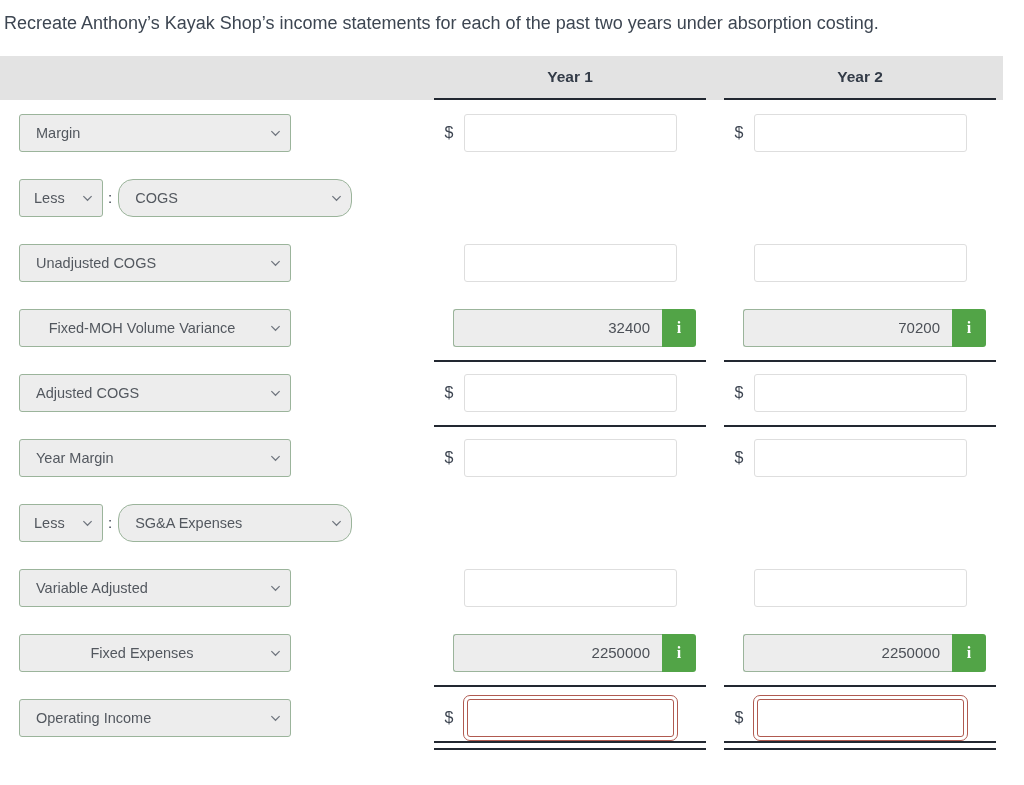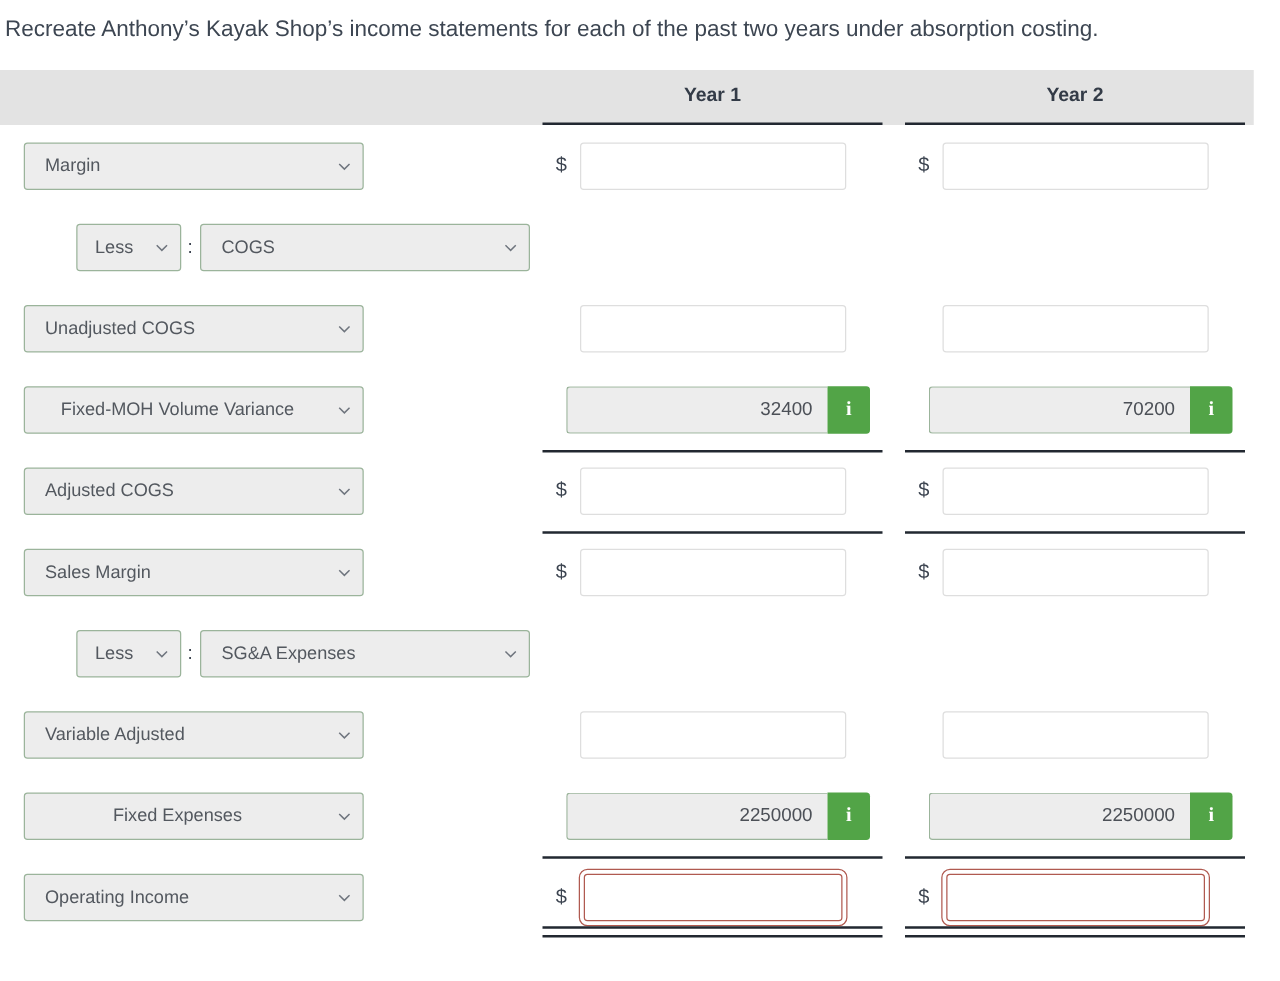--- a/index.html
+++ b/index.html
@@ -100,37 +100,37 @@
     display: flex;
     align-items: center;
     font-size: 14.5px;
     color: #53585f;
     padding: 0 26px 0 16px;
     cursor: pointer;
     user-select: none;
     white-space: nowrap;
   }
   .dd.wide   { width: 272px; }
-  .dd.narrow { width: 84px; padding: 0 22px 0 14px; margin-left: 42px; }
+  .dd.narrow { width: 84px; padding: 0 22px 0 14px; }
   .dd.center { justify-content: center; padding-left: 0; }
   .dd .chev {
     position: absolute;
     right: 9px; top: 50%;
     transform: translateY(-50%);
     width: 11px; height: 11px;
     pointer-events: none;
   }
   .dd .chev svg { display: block; }
 
   .colon {
     font-size: 15px;
     color: #3c4450;
     margin: 0 6px 0 5px;
   }
-  .sub-dd { width: 264px; }
+  .sub-dd { width: 234px; border-radius: 15px; }
 
   
   .dollar {
     width: 30px;
     flex: 0 0 30px;
     text-align: center;
     font-size: 16px;
     color: #3c4450;
   }
   .nodollar { width: 30px; flex: 0 0 30px; }
@@ -311,21 +311,21 @@
     <div class="cell-val c2 rule-top">
       <span class="dollar">$</span>
       <div class="inp"></div>
     </div>
     <div class="row-tail"></div>
   </div>
 
   <div class="row">
     <div class="cell-label">
       <div class="dd wide">
-        <span>Sales Margin</span>
+        <span>Year Margin</span>
         <span class="chev">
           <svg viewBox="0 0 12 12">
               <path d="M1.5 4 L6 8.5 L10.5 4" fill="none" stroke="#6f757e" stroke-width="1.3"></path>
             </svg>
         </span>
       </div>
     </div>
     <div class="cell-val c1 rule-top">
       <span class="dollar">$</span>
       <div class="inp"></div>

